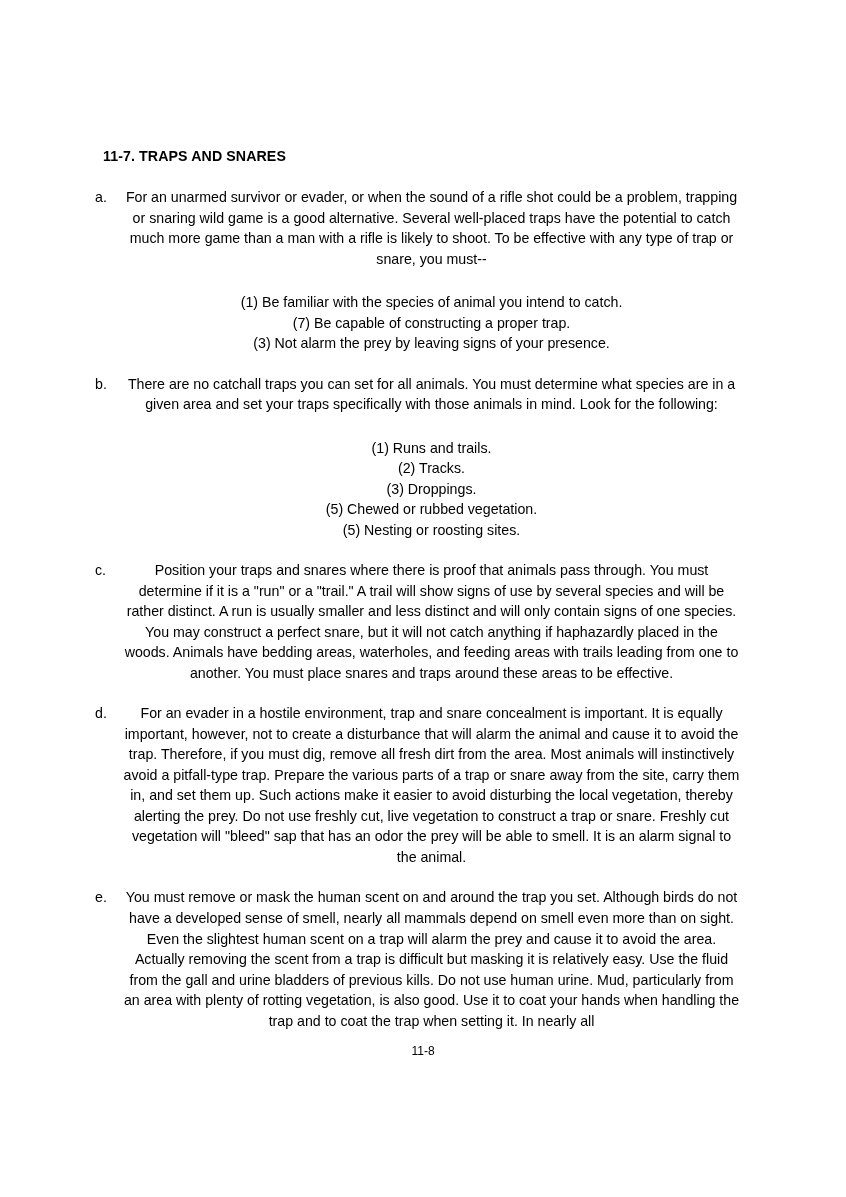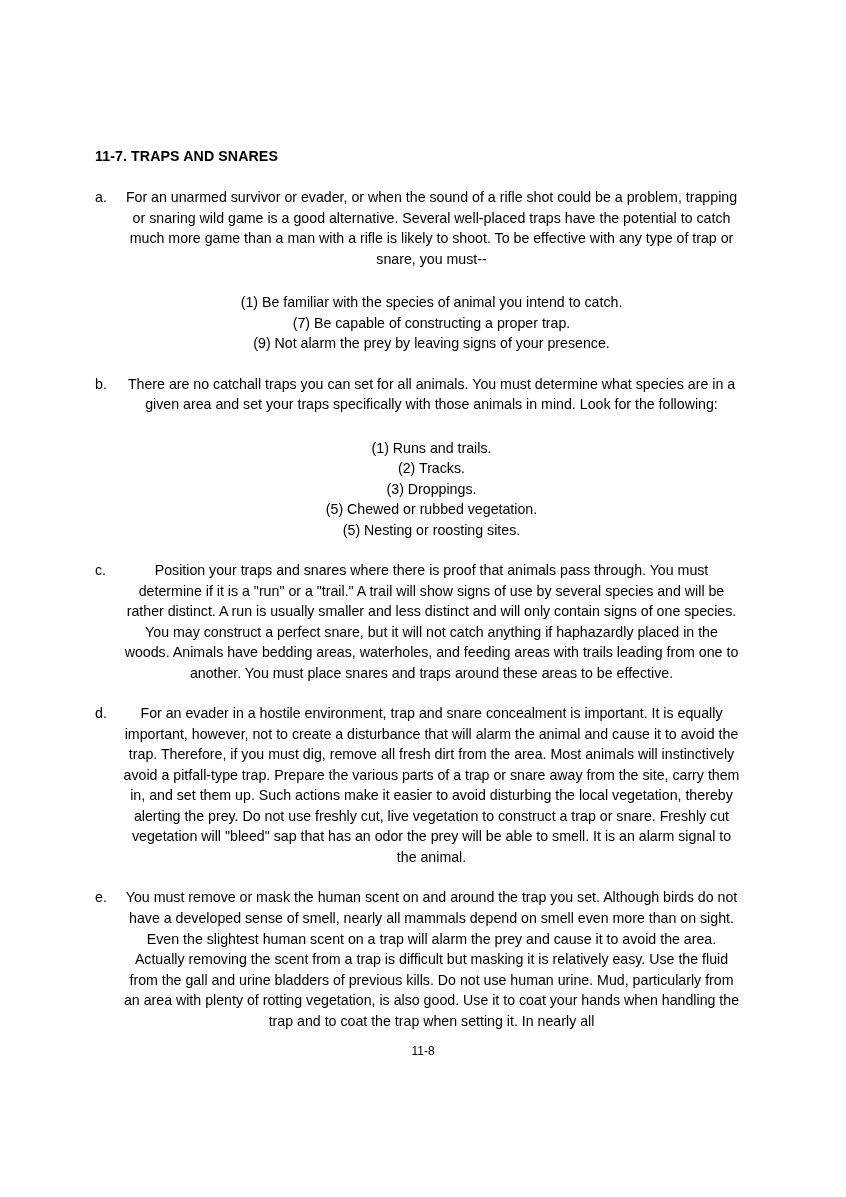--- a/index.html
+++ b/index.html
@@ -20,21 +20,21 @@
   .content {
     position: absolute;
     left: 95px;
     top: 148px;
     width: 645px;
   }
   .doc-title {
     font-size: 14.2px;
     font-weight: bold;
     letter-spacing: 0.1px;
-    margin: 0 0 22px 0;
+    margin: 0 0 22px 8px;
     line-height: 1.2;
   }
   .para {
     display: flex;
     align-items: flex-start;
     margin-bottom: 20px;
   }
   .para:last-of-type {
     margin-bottom: 0;
   }
@@ -77,21 +77,21 @@
 
     <h1 class="doc-title">11-7. TRAPS AND SNARES</h1>
 
     <div class="para">
       <div class="marker">a.</div>
       <div class="body-block">
         <span class="txt">For an unarmed survivor or evader, or when the sound of a rifle shot could be a problem, trapping or snaring wild game is a good alternative. Several well-placed traps have the potential to catch much more game than a man with a rifle is likely to shoot. To be effective with any type of trap or snare, you must--</span>
         <span class="sub-list">
           <span class="sub-item">(1) Be familiar with the species of animal you intend to catch.</span>
           <span class="sub-item">(7) Be capable of constructing a proper trap.</span>
-          <span class="sub-item">(9) Not alarm the prey by leaving signs of your presence.</span>
+          <span class="sub-item">(3) Not alarm the prey by leaving signs of your presence.</span>
         </span>
       </div>
     </div>
 
     <div class="para">
       <div class="marker">b.</div>
       <div class="body-block">
         <span class="txt">There are no catchall traps you can set for all animals. You must determine what species are in a given area and set your traps specifically with those animals in mind. Look for the following:</span>
         <span class="sub-list">
           <span class="sub-item">(1) Runs and trails.</span>

